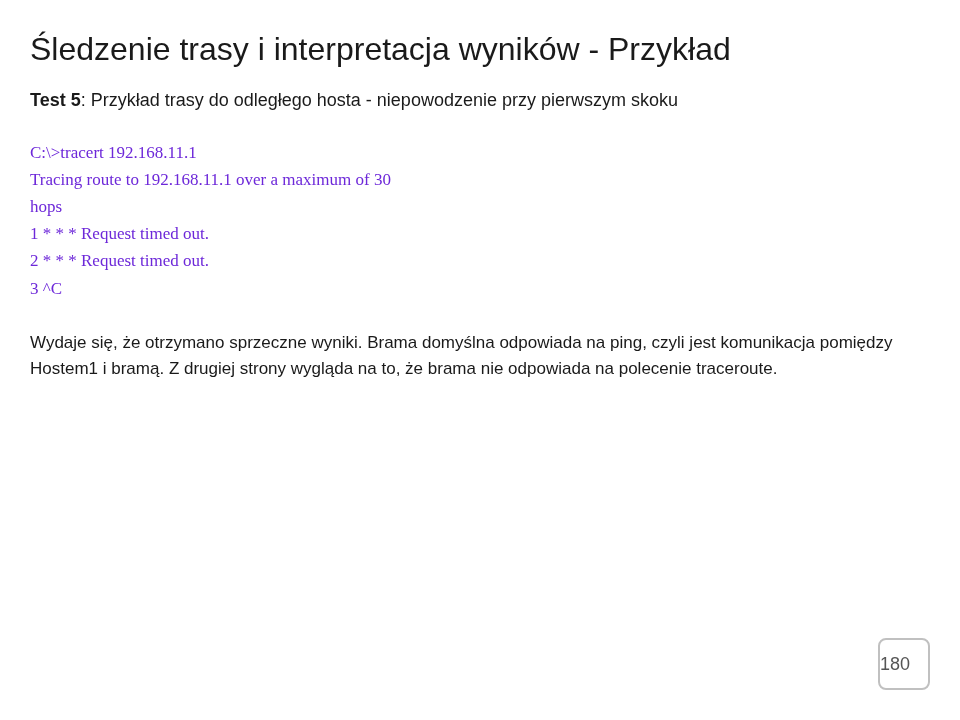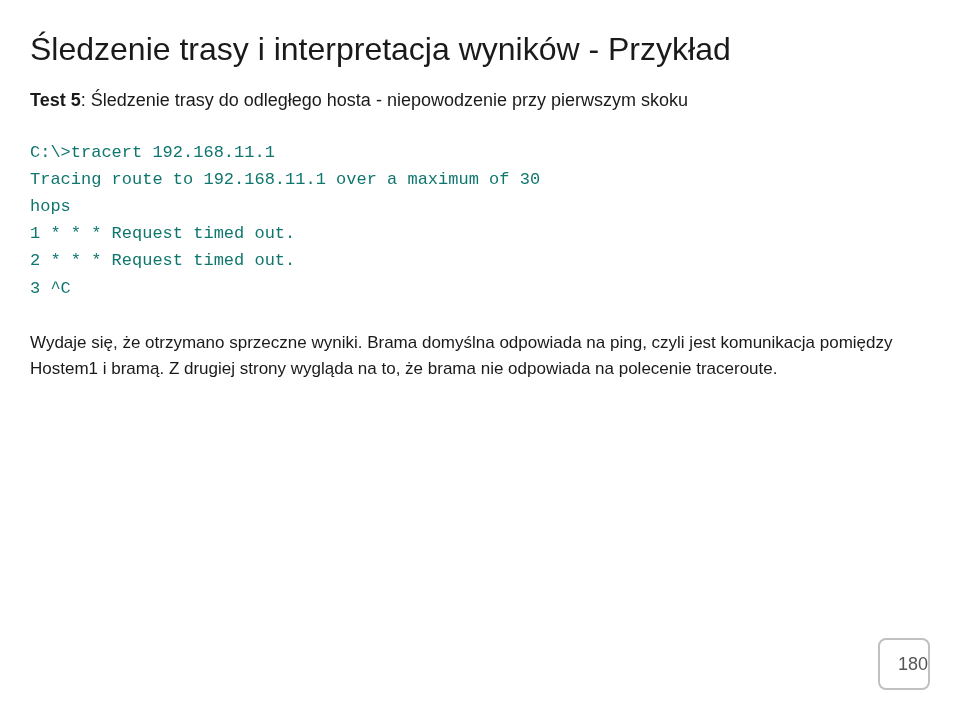--- a/index.html
+++ b/index.html
@@ -39,23 +39,23 @@
       margin-bottom: 25px;
       line-height: 1.4;
     }
 
     .subtitle strong {
       font-weight: 700;
       text-align: center;
     }
 
     .code-block {
-      font-family: Liberation Mono, monospace;
+      font-family: Liberation Serif, serif;
       font-size: 17px;
-      color: #0f766e;
+      color: #6d28d9;
       line-height: 1.6;
       margin-bottom: 28px;
       white-space: pre;
     }
 
     .body-text {
       font-size: 17px;
       color: #1a1a1a;
       line-height: 1.55;
       margin-bottom: 18px;
@@ -64,35 +64,35 @@
     .page-number-badge {
       position: absolute;
       bottom: 30px;
       right: 30px;
       width: 52px;
       height: 52px;
       border: 2px solid #c0c0c0;
       border-radius: 8px;
       display: flex;
       align-items: center;
-      justify-content: flex-end;
+      justify-content: flex-start;
       font-size: 18px;
       font-weight: 400;
       color: #555;
     }
   </style>
 </head>
 <body>
 
 <div class="page-container">
 
   <h1 class="main-title">Śledzenie trasy i interpretacja wyników - Przykład</h1>
 
   <p class="subtitle">
-    <strong>Test 5</strong><span>: Śledzenie trasy do odległego hosta - niepowodzenie przy pierwszym skoku</span>
+    <strong>Test 5</strong><span>: Przykład trasy do odległego hosta - niepowodzenie przy pierwszym skoku</span>
   </p>
 
   <div class="code-block">C:\&gt;tracert 192.168.11.1
 Tracing route to 192.168.11.1 over a maximum of 30
 hops
 1 * * * Request timed out.
 2 * * * Request timed out.
 3 ^C</div>
 
   <p class="body-text">Wydaje się, że otrzymano sprzeczne wyniki. Brama domyślna odpowiada na ping, czyli jest komunikacja pomiędzy Hostem1 i bramą. Z drugiej strony wygląda na to, że brama nie odpowiada na polecenie traceroute.</p>

